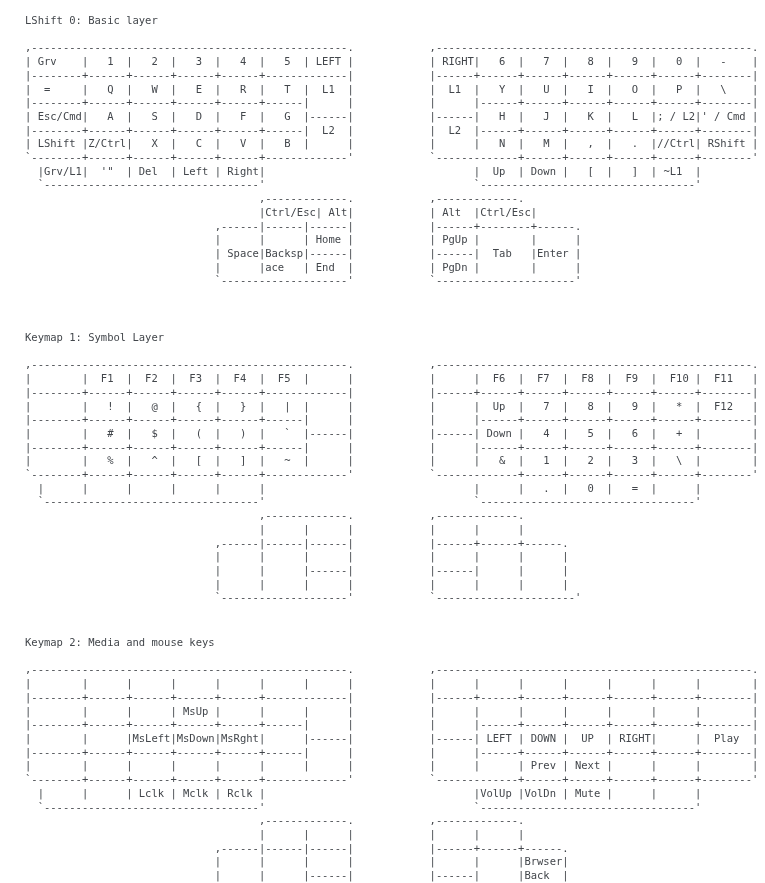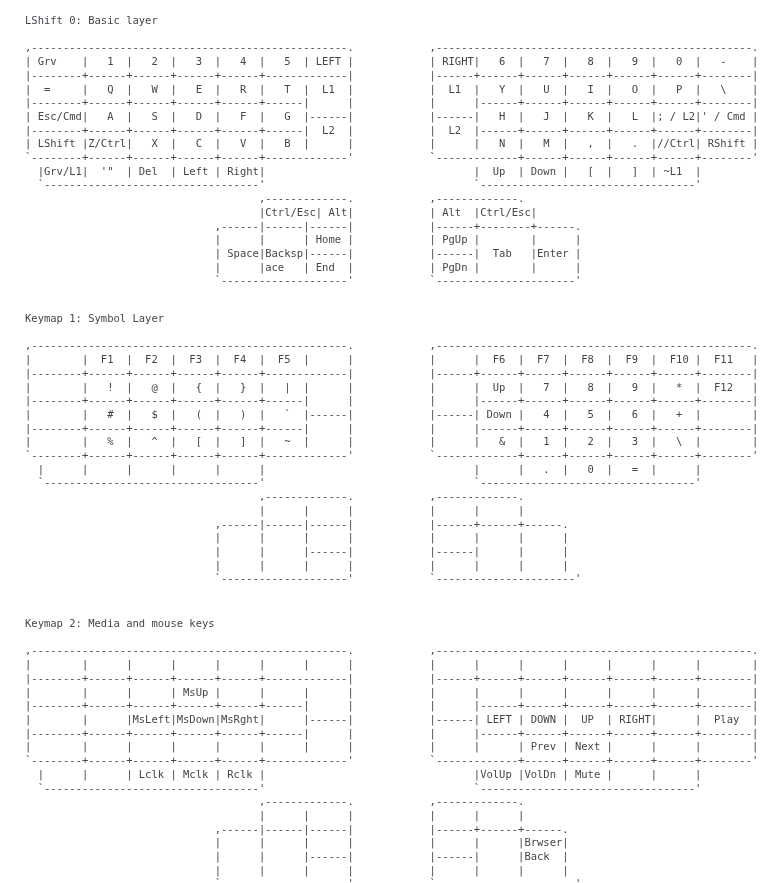--- a/index.html
+++ b/index.html
@@ -11,21 +11,21 @@
     box-sizing: border-box;
     width: 765px;
     min-height: 883px;
     padding: 14px 0 10px 25px;
     color: #42464b;
     font-family: "DejaVu Sans Mono", "Liberation Mono", monospace;
     font-size: 10.5px;
     line-height: 13.7px;
   }
   .section { display: block; }
-  .section.gap2 { margin-top: 24px; }  
+  .section.gap2 { margin-top: 43px; }  
   .section.gap1 { margin-top: 31px; }  
   .title {
     white-space: pre;
     margin: 0 0 13.7px 0;
     font-weight: normal;
   }
   pre.art {
     margin: 0;
     padding: 0;
     font: inherit;

